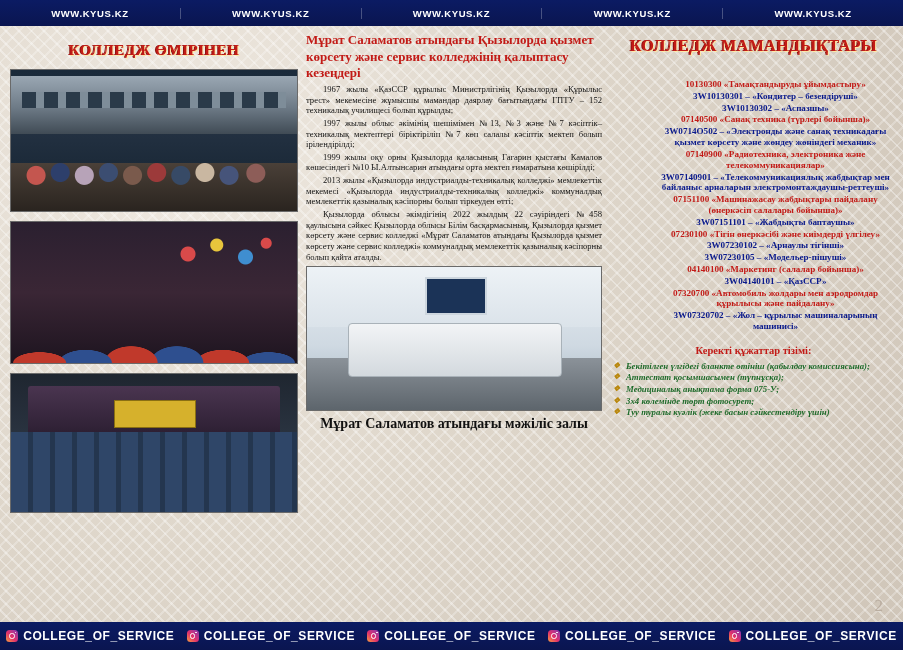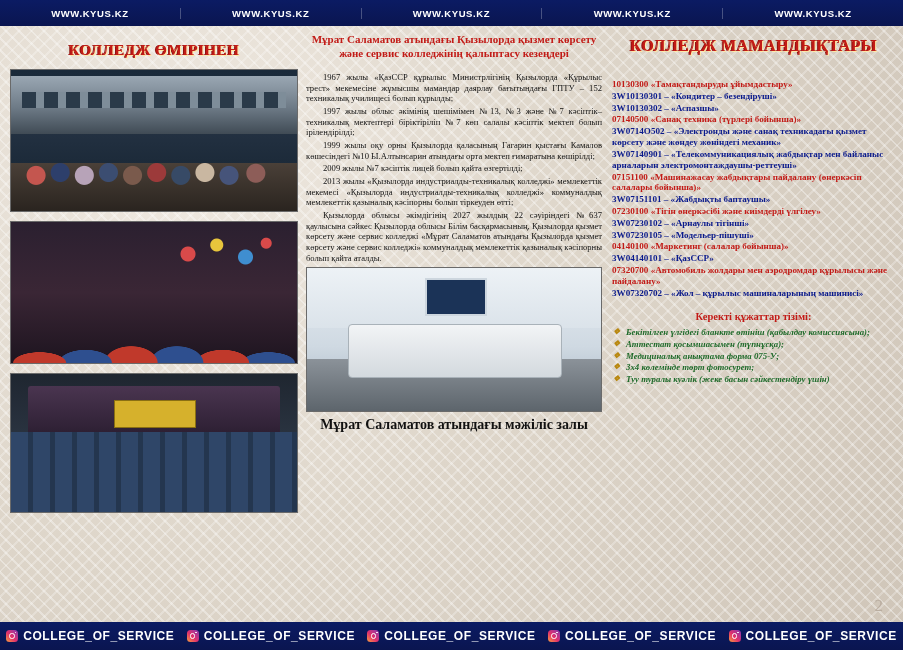--- a/index.html
+++ b/index.html
@@ -132,35 +132,36 @@
   .screen{position:absolute;left:40%;top:10px;width:20%;height:34px;
     background:#1b3357;border:2px solid #cdd6de;}
 
   .caption{
     text-align:center;font-size:14px;color:#111;margin-top:5px;
     font-family:"Liberation Serif", serif;font-weight:bold;
   }
 
   
   .mid-title{
-    text-align:center;color:#c21b17;font-weight:bold;font-size:11px;
-    line-height:1.28;margin:0 0 12px 0;font-family:"Liberation Serif", serif;
+    color:#c21b17;font-weight:bold;font-size:13px;
+    line-height:1.28;margin:0 0 2px 0;font-family:"Liberation Serif", serif;
   }
   .mid-body p{
     margin:0 0 2px 0;text-indent:17px;text-align:justify;
     font-size:8.6px;line-height:1.24;color:#111;
     font-family:"Liberation Serif", serif;
   }
 
   
   .spec-list{margin:0;padding:0;list-style:none;}
   .spec-list li{
     font-size:9.1px;font-weight:bold;line-height:1.19;
     margin-bottom:1px;font-family:"Liberation Serif", serif;
-    text-align:left;
+    text-align:center;
+    margin-left:44px;
   }
   .c-blue{color:#0a1a8c;}
   .c-red{color:#c21b17;}
 
   .docs-title{
     text-align:center;color:#c21b17;font-weight:bold;font-size:10.5px;
     margin:13px 0 5px 0;font-family:"Liberation Serif", serif;
   }
   .docs-list{margin:0;padding:0;list-style:none;font-style:italic;}
   .docs-list li{
@@ -209,43 +210,43 @@
       <div class="seats"></div>
     </div>
   </div>
 
   <div class="col-mid">
     <div class="mid-title">Мұрат Саламатов атындағы Қызылорда қызмет көрсету және сервис колледжінің қалыптасу кезеңдері</div>
     <div class="mid-body">
       <p>1967 жылы «ҚазССР құрылыс Министрлігінің Қызылорда «Құрылыс трест» мекемесіне жұмысшы мамандар даярлау бағытындағы ГПТУ – 152 техникалық училищесі болып құрылды;</p>
       <p>1997 жылы облыс әкімінің шешімімен №13, №3 және №7 кәсіптік–техникалық мектептері біріктіріліп №7 көп салалы кәсіптік мектеп болып ірілендірілді;</p>
       <p>1999 жылы оқу орны Қызылорда қаласының Гагарин қыстағы Камалов көшесіндегі №10 Ы.Алтынсарин атындағы орта мектеп ғимаратына көшірілді;</p>
-      <p>2009 жылы №7 кәсіптік лицей болып қайта өзгертілді;</p>
       <p>2013 жылы «Қызылорда индустриалды-техникалық колледжі» мемлекеттік мекемесі «Қызылорда индустриалды-техникалық колледжі» коммуналдық мемлекеттік қазыналық кәсіпорны болып тіркеуден өтті;</p>
-      <p>Қызылорда облысы әкімдігінің 2027 жылдың 22 сәуіріндегі №637 қаулысына сәйкес Қызылорда облысы Білім басқармасының, Қызылорда қызмет көрсету және сервис колледжі «Мұрат Саламатов атындағы Қызылорда қызмет көрсету және сервис колледжі» коммуналдық мемлекеттік қазыналық кәсіпорны болып қайта аталды.</p>
+      <p>Қызылорда облысы әкімдігінің 2022 жылдың 22 сәуіріндегі №458 қаулысына сәйкес Қызылорда облысы Білім басқармасының, Қызылорда қызмет көрсету және сервис колледжі «Мұрат Саламатов атындағы Қызылорда қызмет көрсету және сервис колледжі» коммуналдық мемлекеттік қазыналық кәсіпорны болып қайта аталды.</p>
     </div>
 
     <div class="photo p4">
       <div class="wall"></div>
       <div class="screen"></div>
       <div class="room-floor"></div>
       <div class="table"></div>
     </div>
     <div class="caption">Мұрат Саламатов атындағы мәжіліс залы</div>
   </div>
 
   <div class="col-right">
     <div class="heading-right">КОЛЛЕДЖ МАМАНДЫҚТАРЫ</div>
 
     <ul class="spec-list">
       <li class="c-red">10130300 «Тамақтандыруды ұйымдастыру»</li>
       <li class="c-blue">3W10130301 – «Кондитер – безендіруші»</li>
       <li class="c-blue">3W10130302 – «Аспазшы»</li>
       <li class="c-red">07140500 «Санақ техника (түрлері бойынша)»</li>
       <li class="c-blue">3W0714O502 – «Электронды және санақ техникадағы қызмет көрсету және жөндеу жөніндегі механик»</li>
+      <li class="c-red">07140900 «Радиотехника, электроника және телекоммуникациялар»</li>
       <li class="c-blue">3W07140901 – «Телекоммуникациялық жабдықтар мен байланыс арналарын электромонтаждаушы-реттеуші»</li>
       <li class="c-red">07151100 «Машинажасау жабдықтары пайдалану (өнеркәсіп салалары бойынша)»</li>
       <li class="c-blue">3W07151101 – «Жабдықты баптаушы»</li>
       <li class="c-red">07230100 «Тігін өнеркәсібі және киімдерді үлгілеу»</li>
       <li class="c-blue">3W07230102 – «Арнаулы тігінші»</li>
       <li class="c-blue">3W07230105 – «Модельер-пішуші»</li>
       <li class="c-red">04140100 «Маркетинг (салалар бойынша)»</li>
       <li class="c-blue">3W04140101 – «ҚазССР»</li>
       <li class="c-red">07320700 «Автомобиль жолдары мен аэродромдар құрылысы және пайдалану»</li>
       <li class="c-blue">3W07320702 – «Жол – құрылыс машиналарының машинисі»</li>

